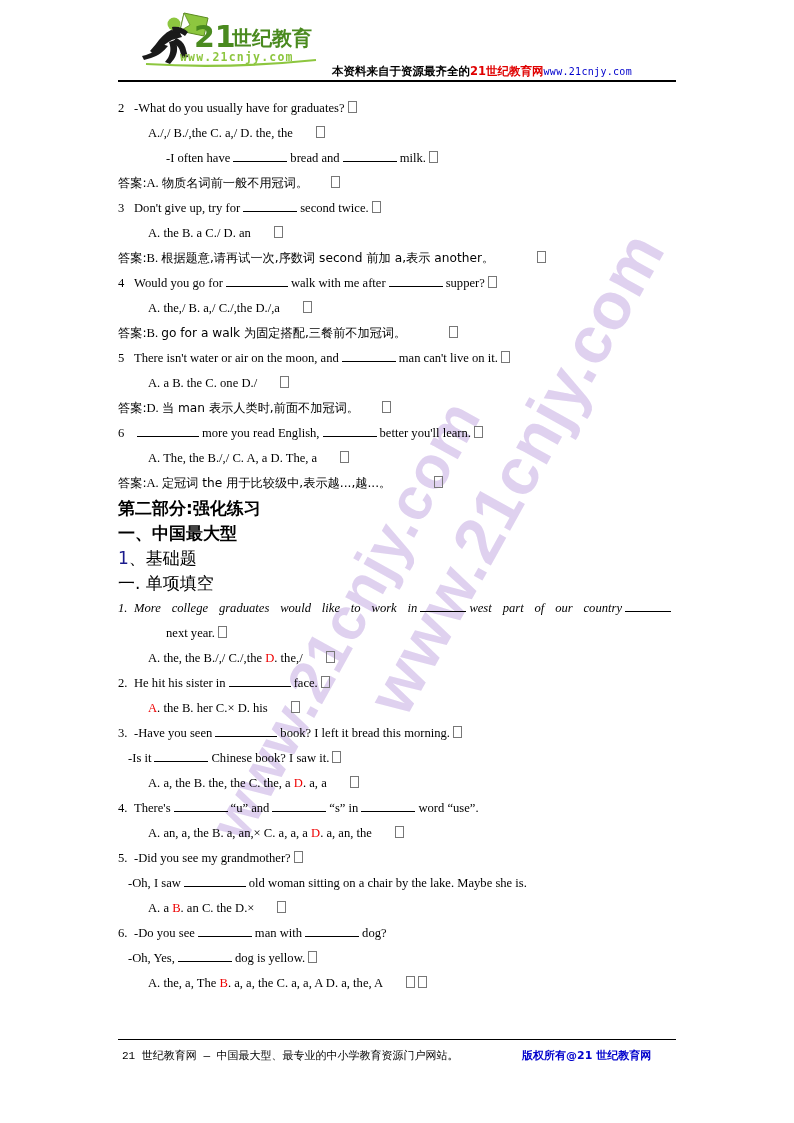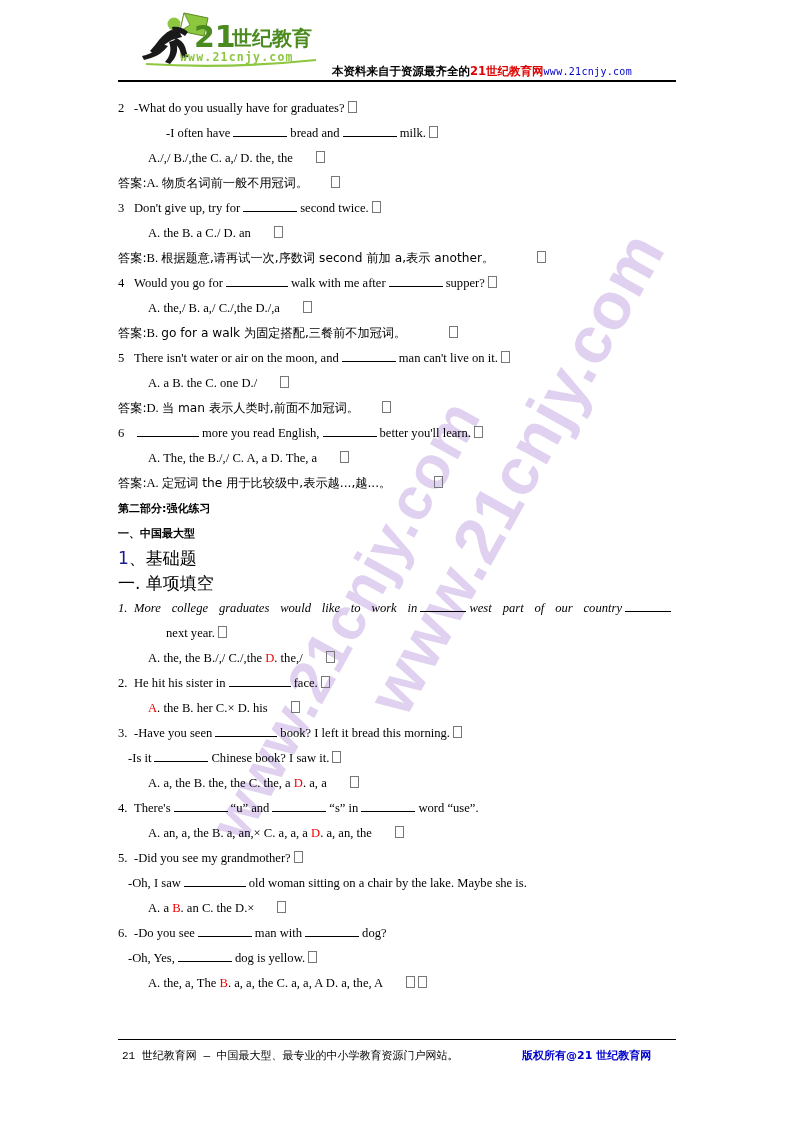--- a/index.html
+++ b/index.html
@@ -146,21 +146,21 @@
   }
   .gap { display: inline-block; width: 20px; }
   .gap-lg { display: inline-block; width: 40px; }
 
   .red { color: #ee0000; }
   .navy { color: #1a1a8c; }
 
   .num { display: inline-block; min-width: 16px; }
   .sec-head {
     font-family: "DejaVu Sans", "Liberation Sans", sans-serif;
-    font-size: 11px;
+    font-size: 17px;
     font-weight: bold;
     line-height: 25px;
     white-space: nowrap;
   }
   .sub-head {
     font-family: "DejaVu Sans", "Liberation Sans", sans-serif;
     font-size: 17px;
     line-height: 25px;
     white-space: nowrap;
   }
@@ -249,25 +249,25 @@
         <span class="blk">本资料来自于资源最齐全的</span><span class="red">21世纪教育网</span><span class="blue">www.21cnjy.com</span>
       </div>
     </div>
     <div id="header-rule"></div>
 
     <div id="doc-body">
 
       <div class="ln">
         <span class="num">2</span><span>-What do you usually have for graduates?</span><span class="box"></span>
       </div>
+      <div class="ln ind2">
+        <span>A./,/    B./,the    C. a,/    D. the, the</span><span class="gap"></span><span class="box"></span>
+      </div>
       <div class="ln ind3">
         <span>-I often have</span><span class="blank b-md"></span><span>bread and</span><span class="blank b-md"></span><span>milk.</span><span class="box"></span>
-      </div>
-      <div class="ln ind2">
-        <span>A./,/    B./,the    C. a,/    D. the, the</span><span class="gap"></span><span class="box"></span>
       </div>
       <div class="ln">
         <span class="cn">答案:</span><span>A.</span>&nbsp;<span class="cn">物质名词前一般不用冠词。</span><span class="gap"></span><span class="box"></span>
       </div>
 
       <div class="ln">
         <span class="num">3</span><span>Don't give up, try for</span><span class="blank b-md"></span><span>second twice.</span><span class="box"></span>
       </div>
       <div class="ln ind2">
         <span>A. the    B. a    C./    D. an</span><span class="gap"></span><span class="box"></span>

